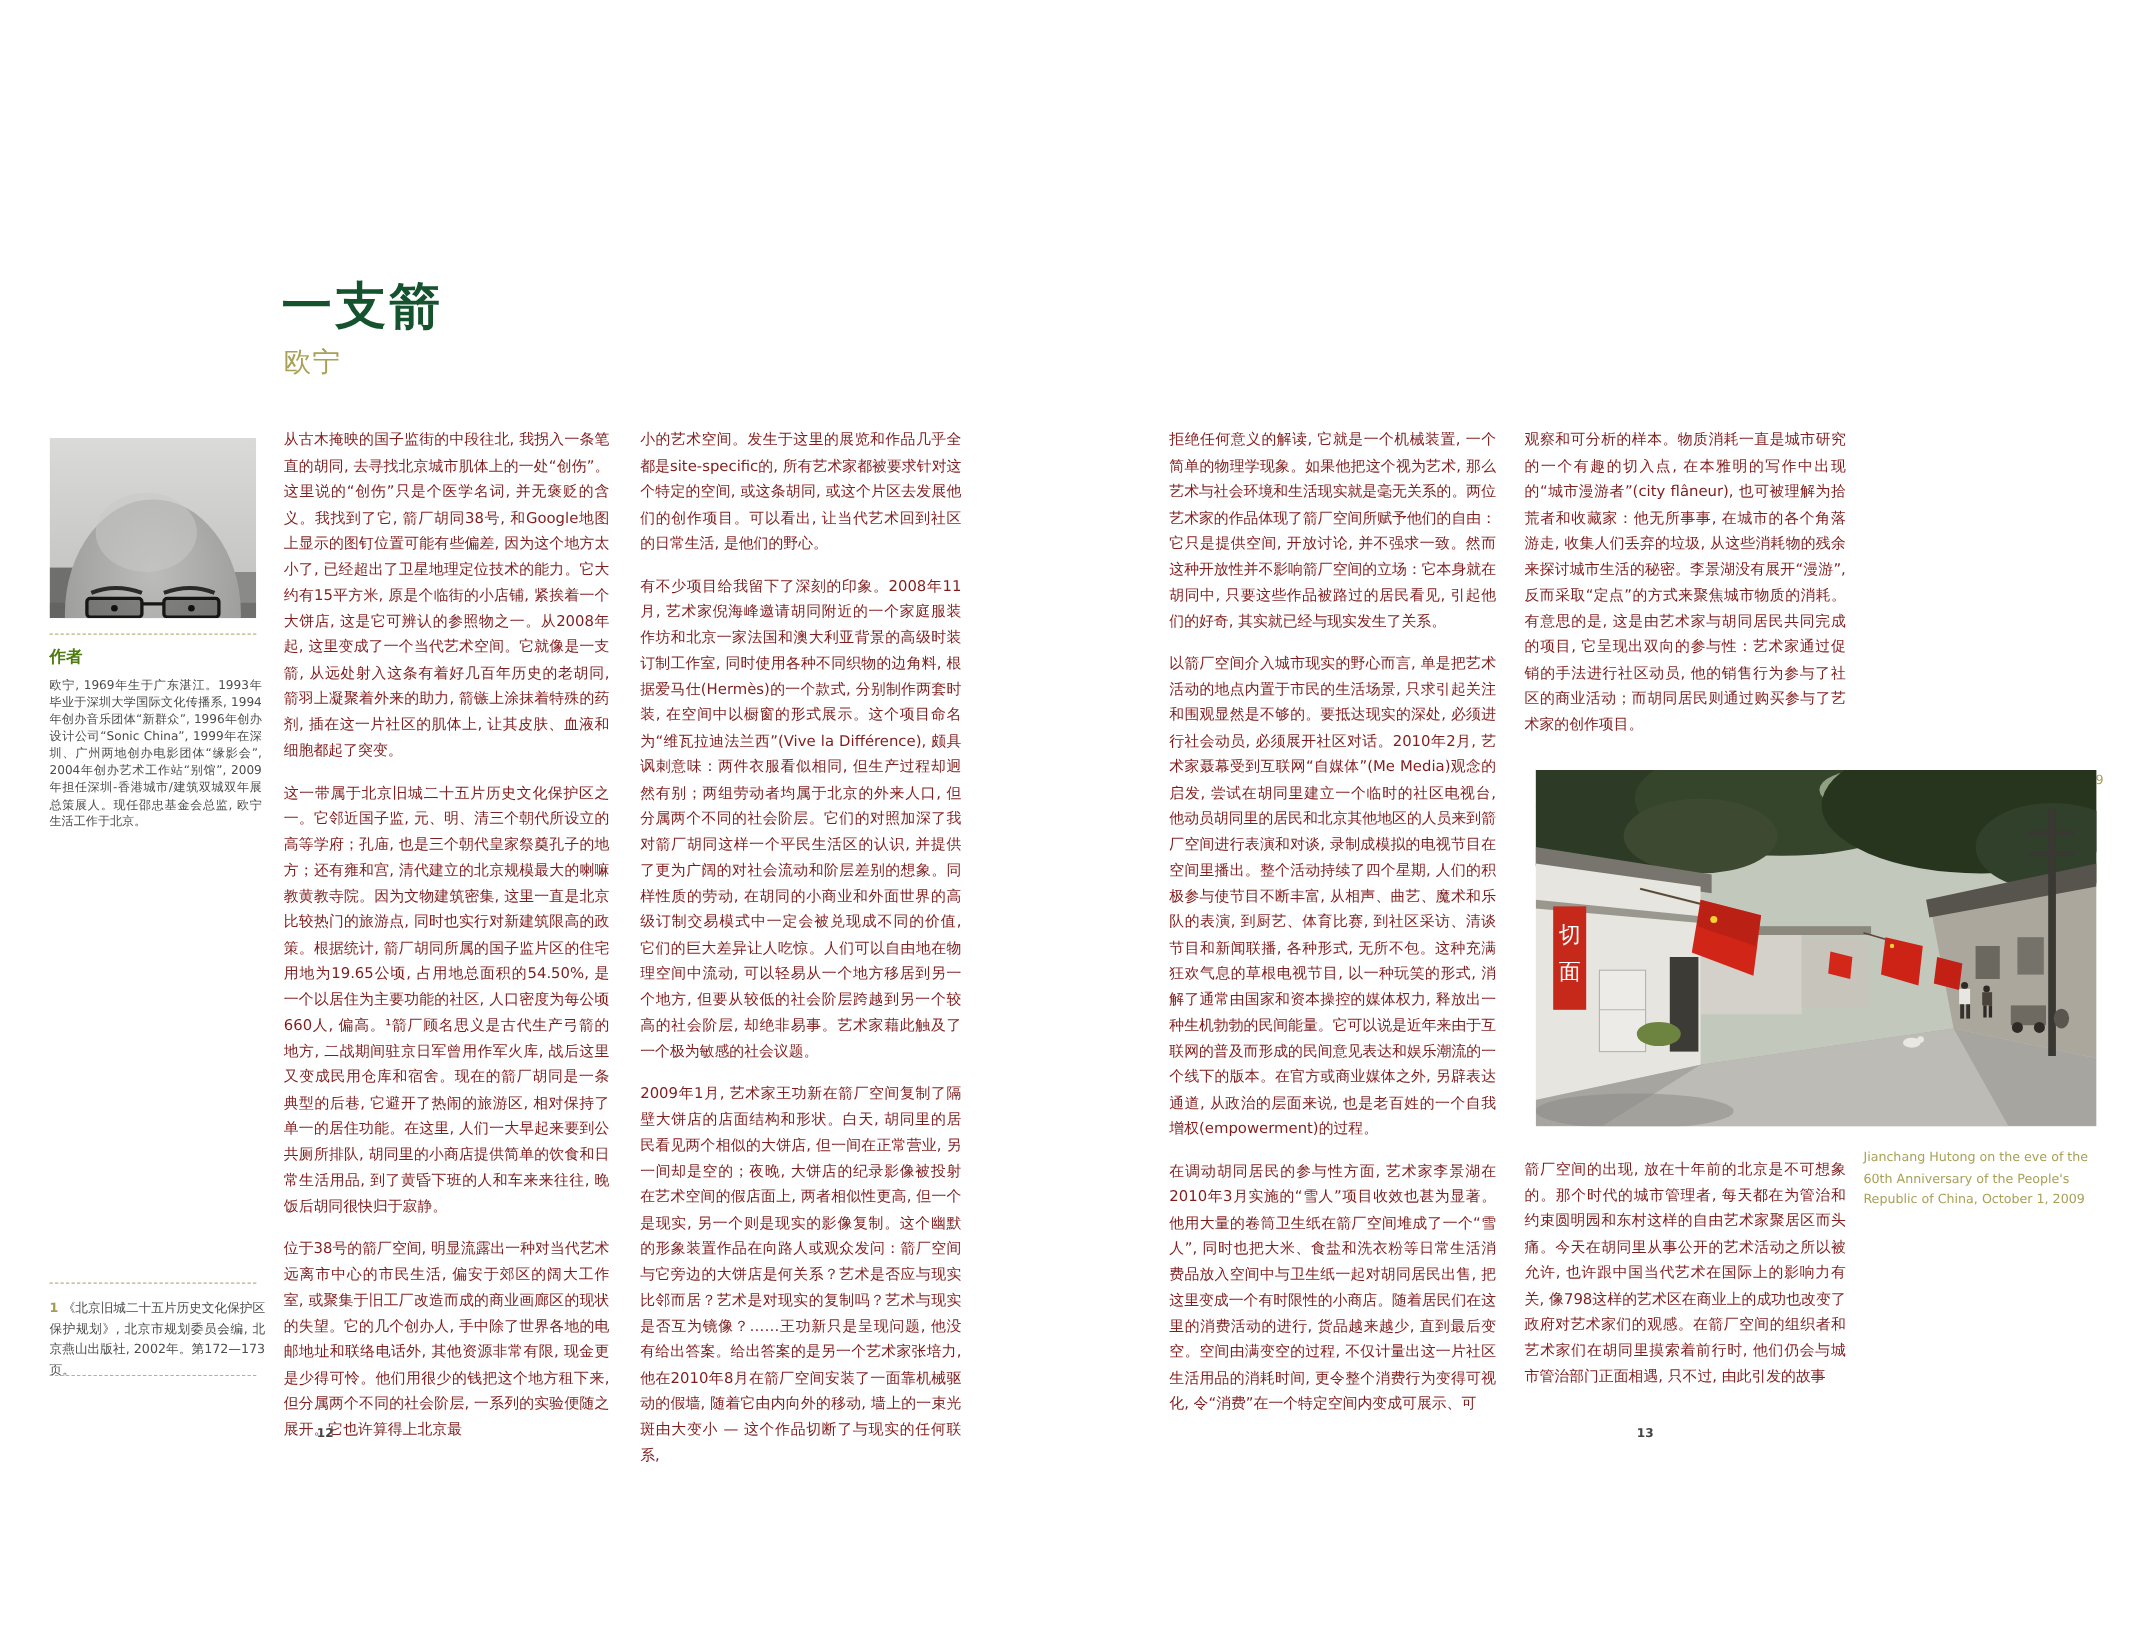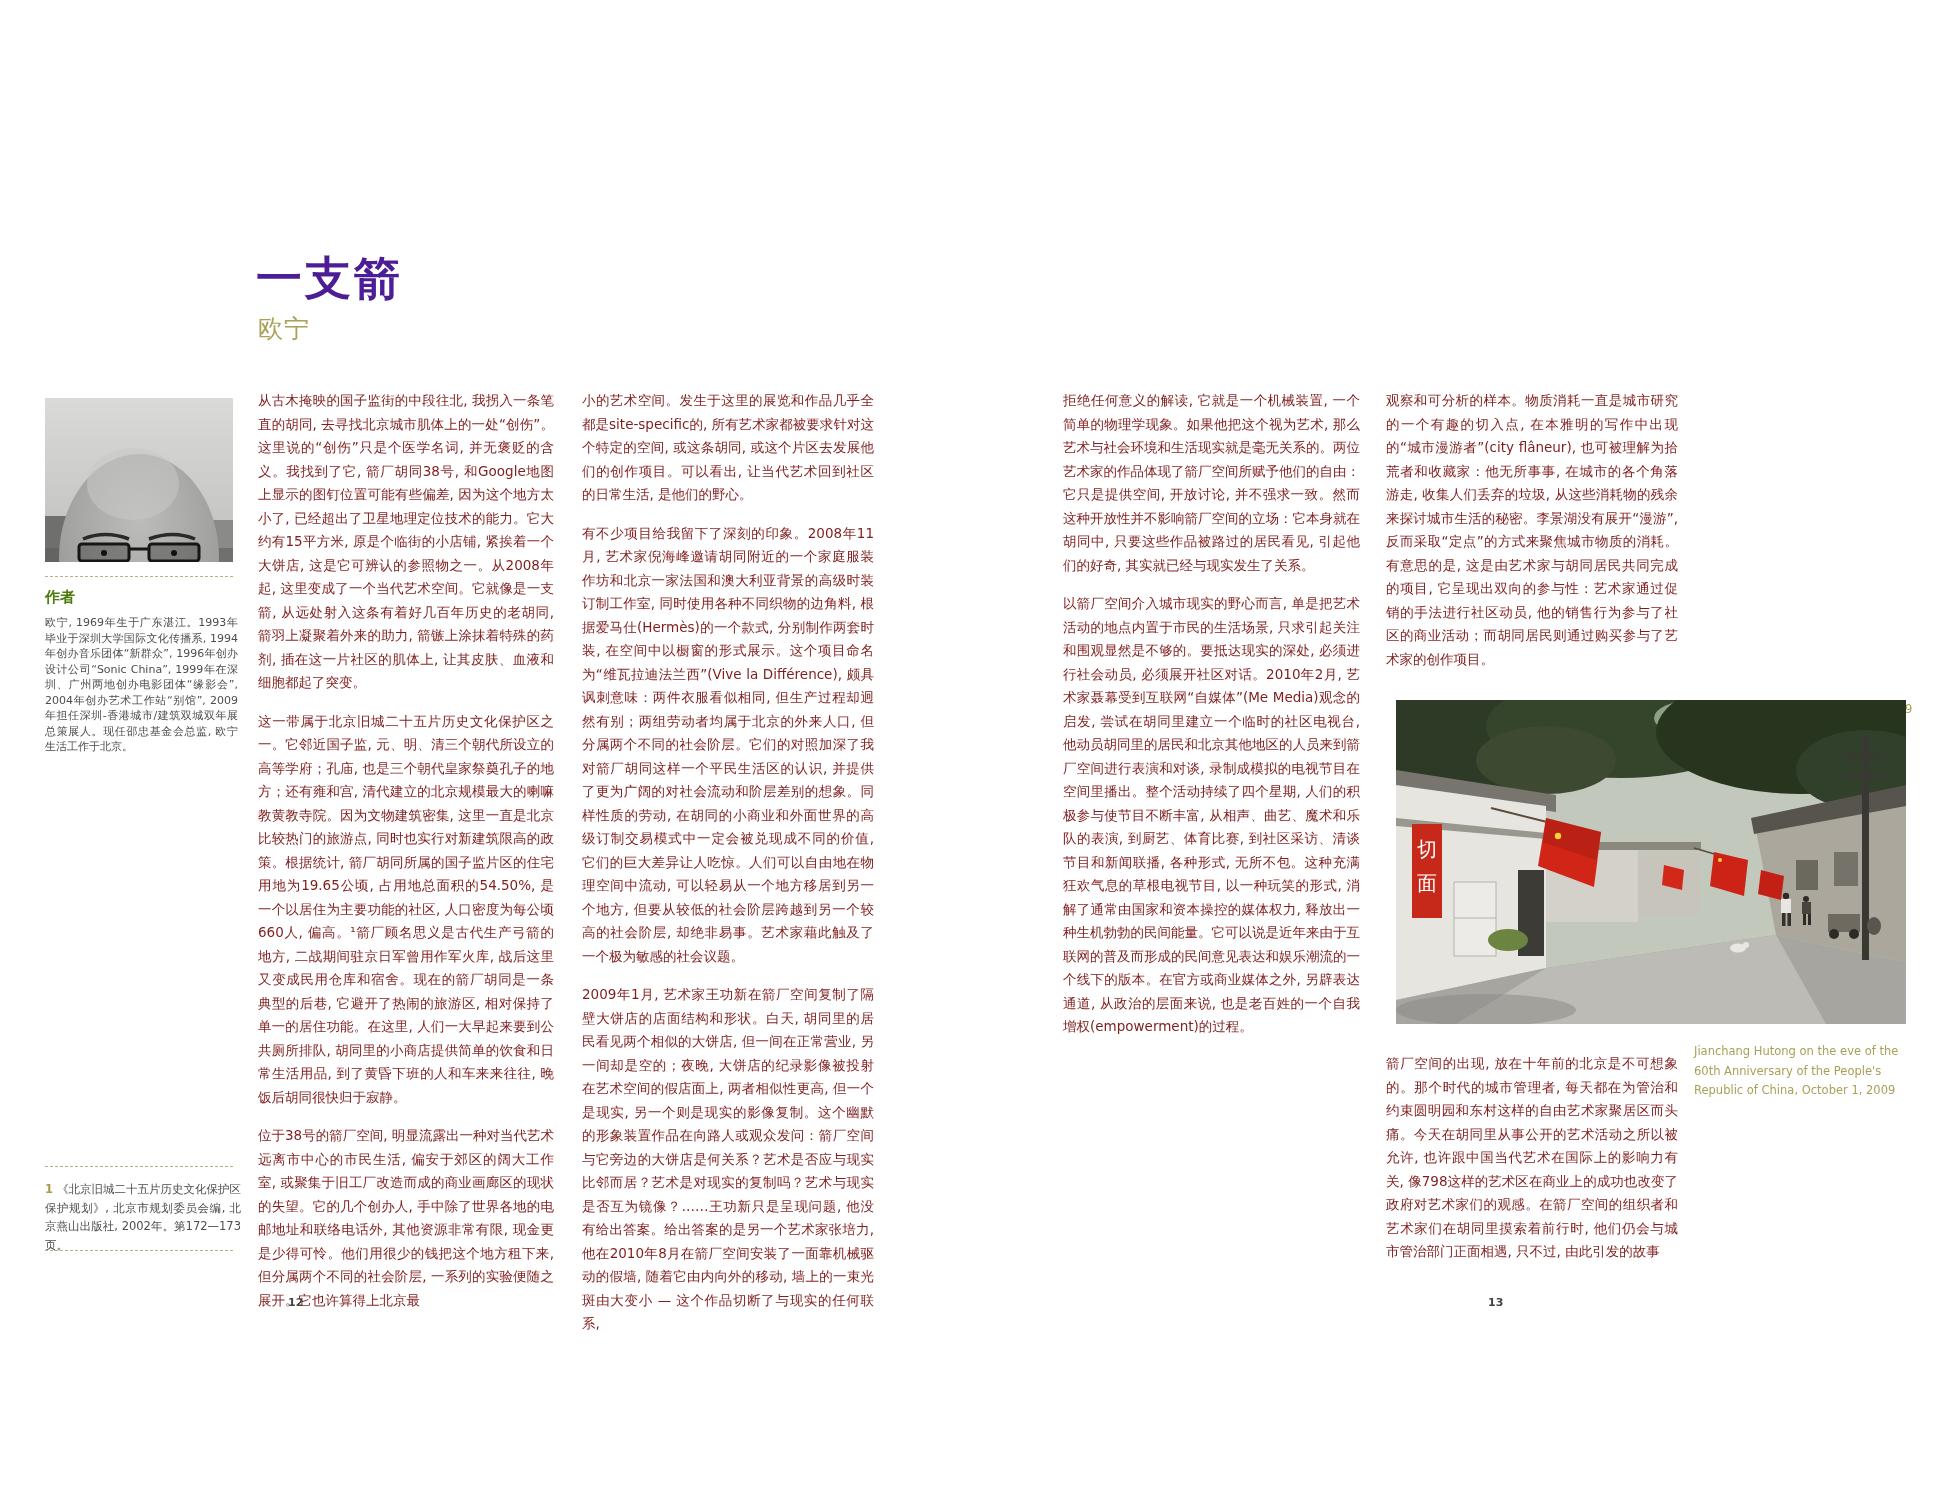--- a/index.html
+++ b/index.html
@@ -1,19 +1,19 @@
 <!DOCTYPE html>
 <html><head>
 <meta charset="utf-8">
 <style>
   html,body{margin:0;padding:0;background:#ffffff;}
   body{width:1941px;height:1500px;position:relative;font-family:"DejaVu Sans",sans-serif;}
   .spread{position:absolute;left:0;top:0;width:1941px;height:1500px;background:#ffffff;overflow:hidden;}
   .abs{position:absolute;}
-  .title{font-size:46px;font-weight:bold;color:#4c1d95;letter-spacing:3px;}
+  .title{font-size:46px;font-weight:bold;color:#14532d;letter-spacing:3px;}
   .subtitle{font-size:25px;font-weight:normal;color:#a9a158;letter-spacing:1px;}
   .body-col{font-size:13.5px;line-height:23.5px;color:#7f1d1d;text-align:justify;}
   .body-col p{margin:0 0 15px 0;}
   .body-col p:last-child{margin-bottom:0;}
   .bio-heading{font-size:15px;font-weight:bold;color:#4d7c0f;}
   .bio-text{font-size:11px;line-height:15.5px;color:#4c4c4c;text-align:justify;}
   .dash-line{border-top:1px dashed #b9b27a;height:0;}
   .footnote{font-size:11.5px;line-height:18.5px;color:#4c4c4c;text-align:justify;}
   .fn-marker{color:#a59c4f;font-weight:bold;margin-right:4px;}
   .caption{font-size:11.5px;line-height:19.5px;color:#a9a158;text-align:left;}
@@ -78,20 +78,21 @@
   <div class="abs footnote" style="left:45px;top:1180px;width:196px;">
     <span class="fn-marker">1</span><span>《北京旧城二十五片历史文化保护区保护规划》, 北京市规划委员会编, 北京燕山出版社, 2002年。第172—173页。</span>
   </div>
   <div class="abs dash-line" style="left:45px;top:1250px;width:188px;"></div>
 
   <div class="abs pagenum" style="left:288px;top:1296px;">12</div>
 
   <div class="abs body-col" style="left:1063px;top:389px;width:297px;">
     <p>拒绝任何意义的解读, 它就是一个机械装置, 一个简单的物理学现象。如果他把这个视为艺术, 那么艺术与社会环境和生活现实就是毫无关系的。两位艺术家的作品体现了箭厂空间所赋予他们的自由：它只是提供空间, 开放讨论, 并不强求一致。然而这种开放性并不影响箭厂空间的立场：它本身就在胡同中, 只要这些作品被路过的居民看见, 引起他们的好奇, 其实就已经与现实发生了关系。</p>
     <p>以箭厂空间介入城市现实的野心而言, 单是把艺术活动的地点内置于市民的生活场景, 只求引起关注和围观显然是不够的。要抵达现实的深处, 必须进行社会动员, 必须展开社区对话。2010年2月, 艺术家聂幕受到互联网“自媒体”(Me Media)观念的启发, 尝试在胡同里建立一个临时的社区电视台, 他动员胡同里的居民和北京其他地区的人员来到箭厂空间进行表演和对谈, 录制成模拟的电视节目在空间里播出。整个活动持续了四个星期, 人们的积极参与使节目不断丰富, 从相声、曲艺、魔术和乐队的表演, 到厨艺、体育比赛, 到社区采访、清谈节目和新闻联播, 各种形式, 无所不包。这种充满狂欢气息的草根电视节目, 以一种玩笑的形式, 消解了通常由国家和资本操控的媒体权力, 释放出一种生机勃勃的民间能量。它可以说是近年来由于互联网的普及而形成的民间意见表达和娱乐潮流的一个线下的版本。在官方或商业媒体之外, 另辟表达通道, 从政治的层面来说, 也是老百姓的一个自我增权(empowerment)的过程。</p>
+    <p>在调动胡同居民的参与性方面, 艺术家李景湖在2010年3月实施的“雪人”项目收效也甚为显著。他用大量的卷筒卫生纸在箭厂空间堆成了一个“雪人”, 同时也把大米、食盐和洗衣粉等日常生活消费品放入空间中与卫生纸一起对胡同居民出售, 把这里变成一个有时限性的小商店。随着居民们在这里的消费活动的进行, 货品越来越少, 直到最后变空。空间由满变空的过程, 不仅计量出这一片社区生活用品的消耗时间, 更令整个消费行为变得可视化, 令“消费”在一个特定空间内变成可展示、可</p>
   </div>
 
   <div class="abs body-col" style="left:1386px;top:389px;width:292px;">
     <p>观察和可分析的样本。物质消耗一直是城市研究的一个有趣的切入点, 在本雅明的写作中出现的“城市漫游者”(city flâneur), 也可被理解为拾荒者和收藏家：他无所事事, 在城市的各个角落游走, 收集人们丢弃的垃圾, 从这些消耗物的残余来探讨城市生活的秘密。李景湖没有展开“漫游”, 反而采取“定点”的方式来聚焦城市物质的消耗。有意思的是, 这是由艺术家与胡同居民共同完成的项目, 它呈现出双向的参与性：艺术家通过促销的手法进行社区动员, 他的销售行为参与了社区的商业活动；而胡同居民则通过购买参与了艺术家的创作项目。</p>
   </div>
 
   <div class="abs caption" style="left:1700px;top:653px;width:214px;margin-top:47px;">建国60周年国庆节期间的箭厂胡同, 2009年10月1日</div>
 
   <div class="abs photo-frame" style="left:1396px;top:700px;width:510px;height:324px;">
     <svg width="510" height="324" viewBox="0 0 510 324">

